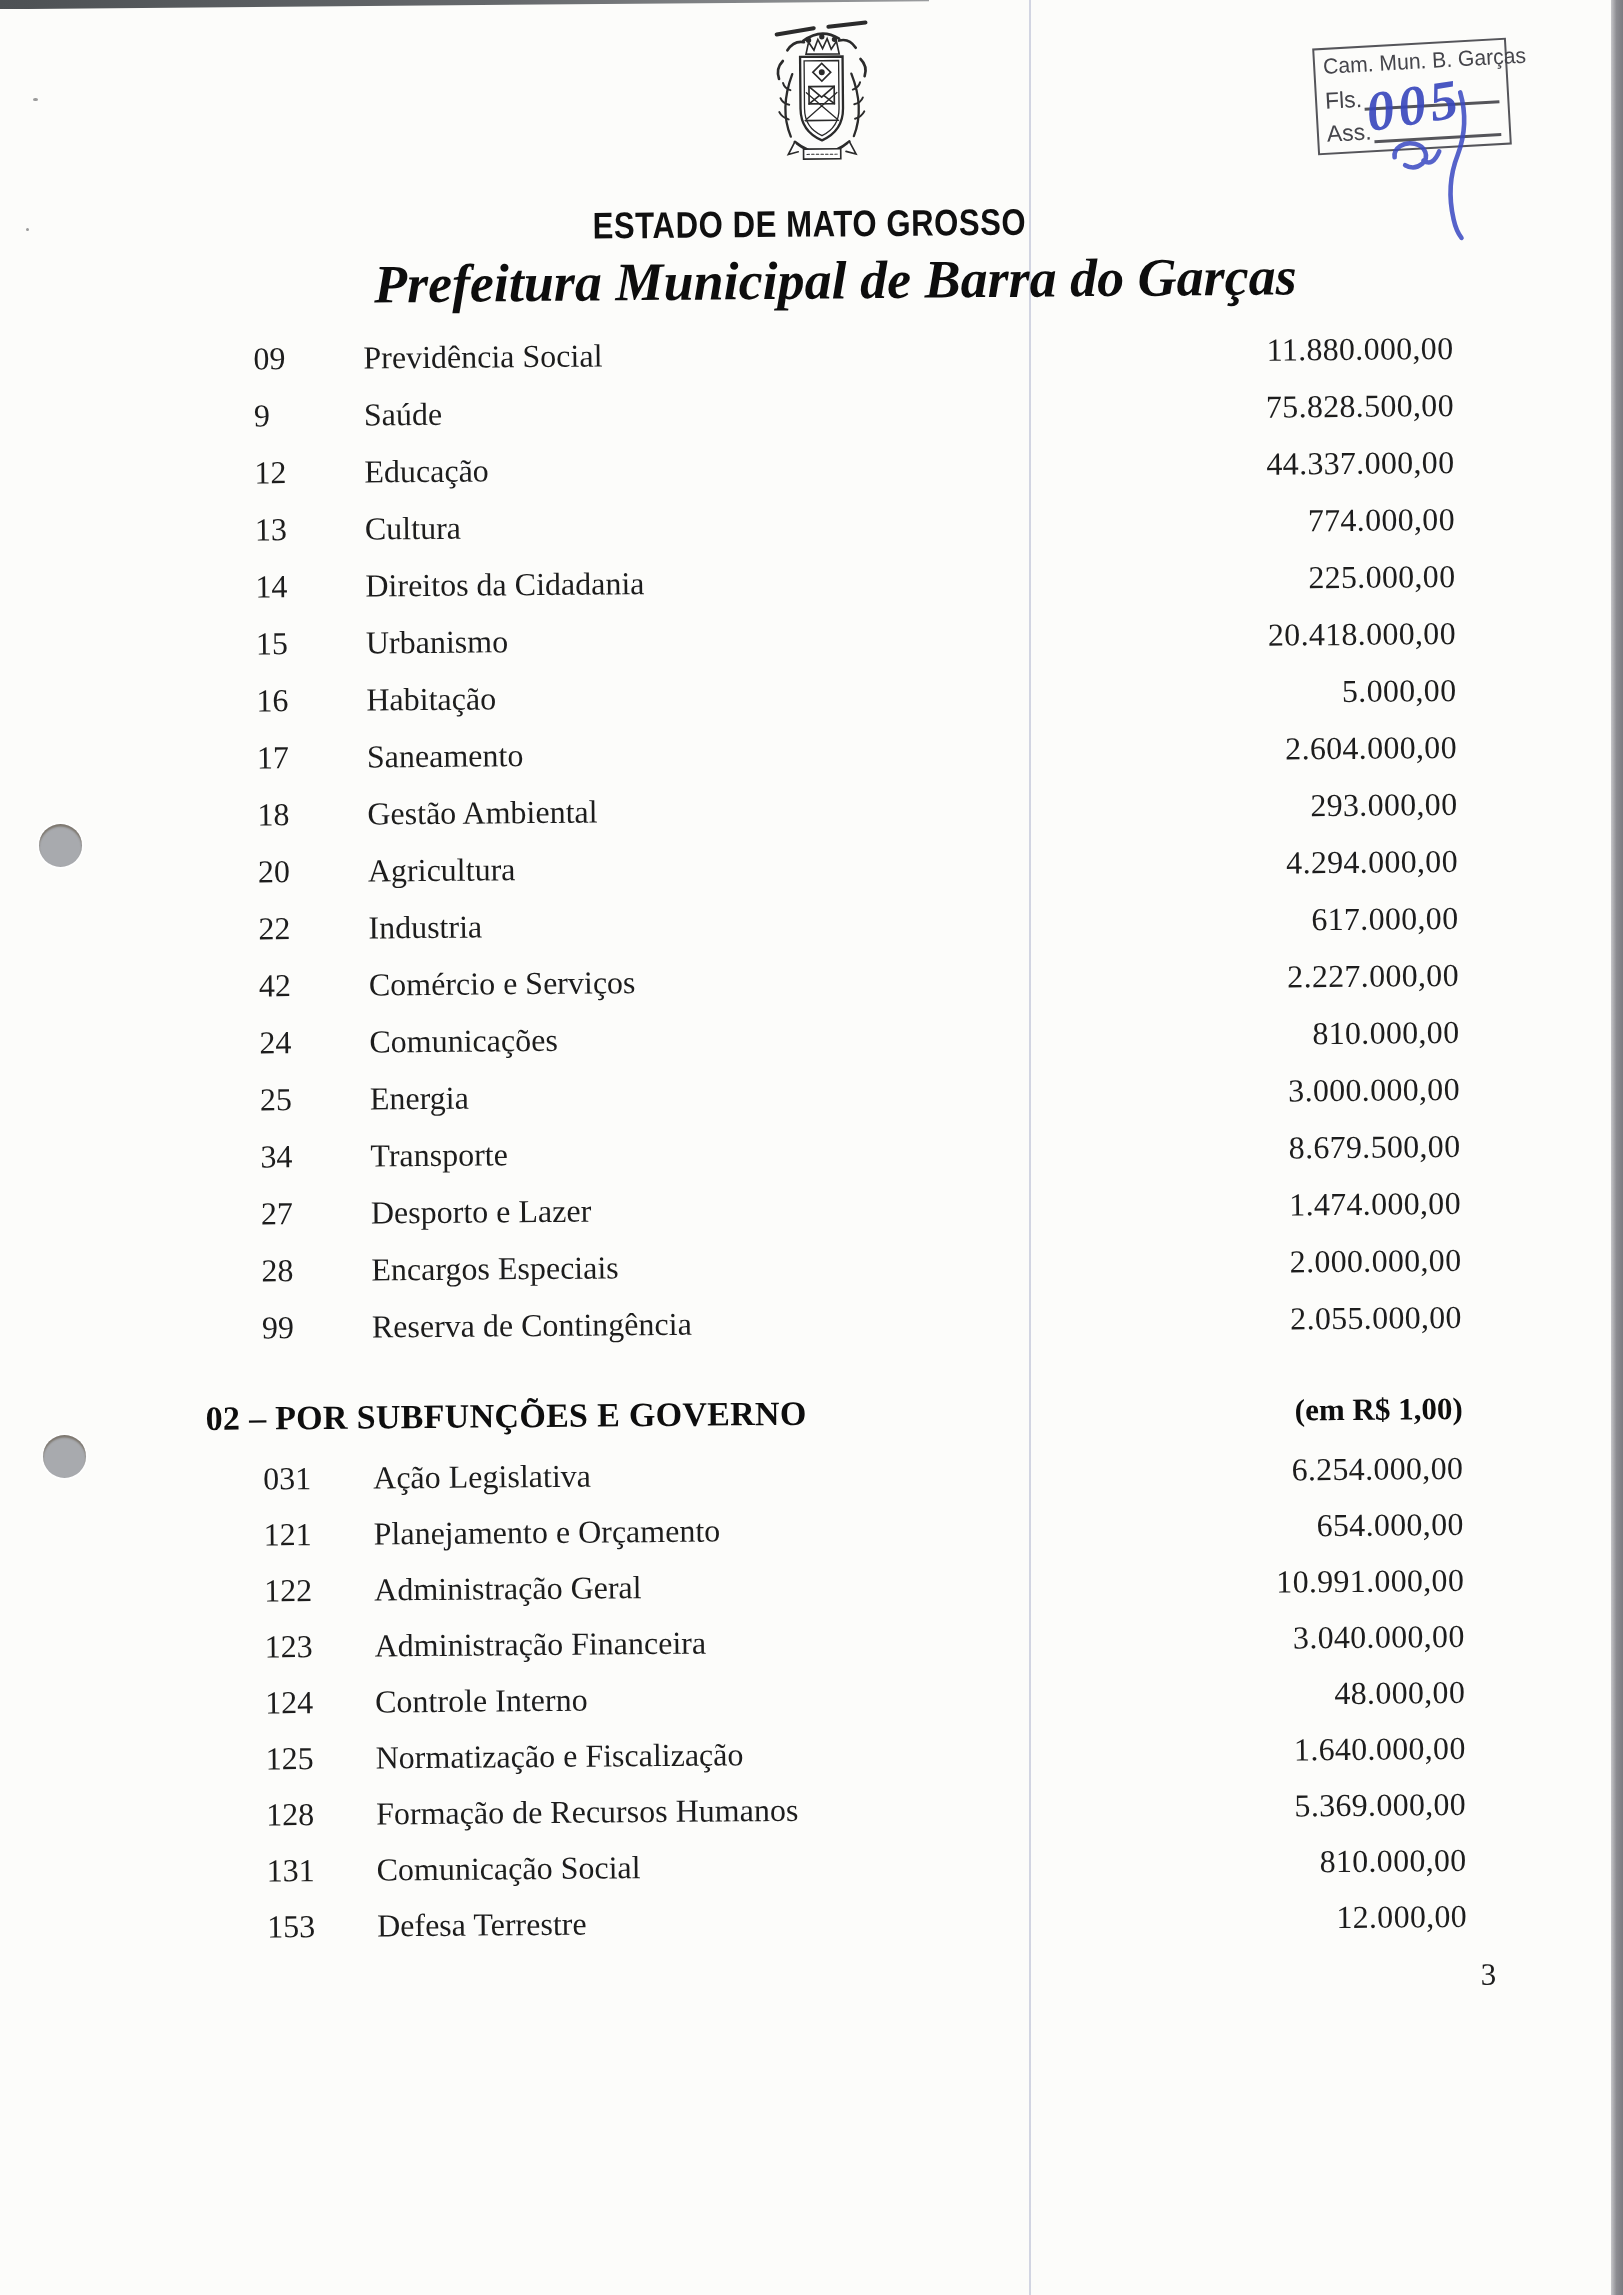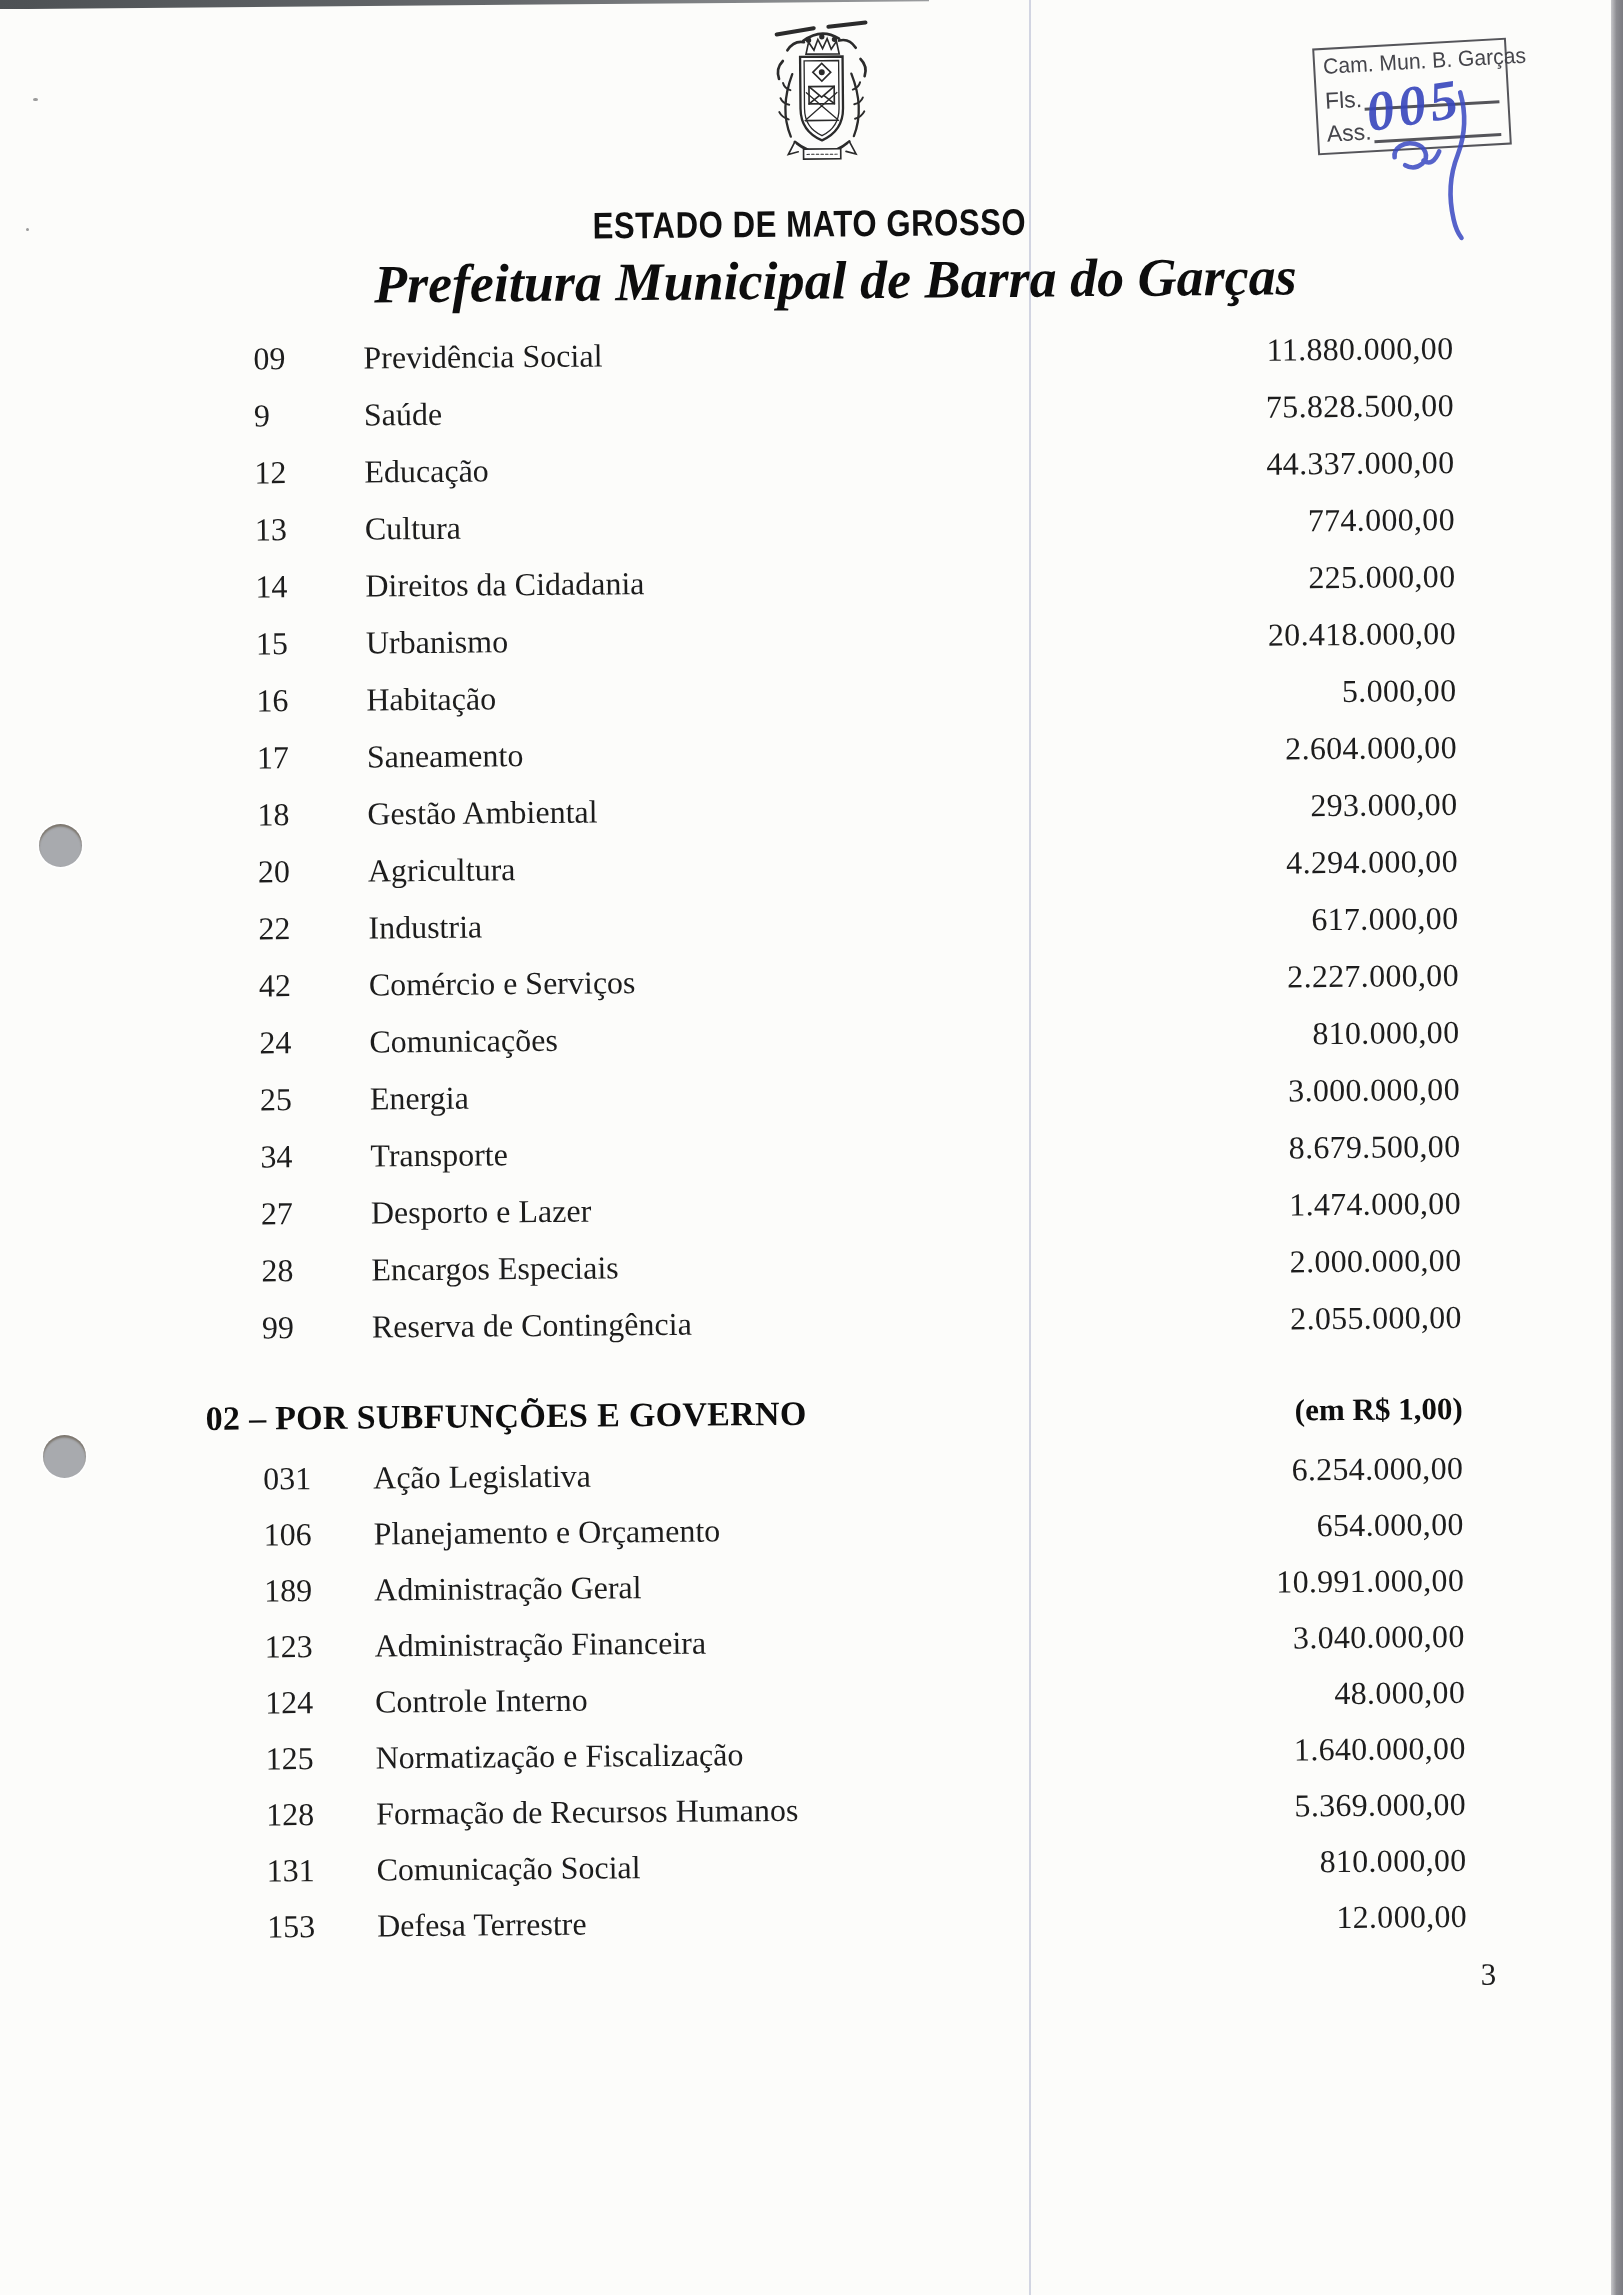--- a/index.html
+++ b/index.html
@@ -229,27 +229,27 @@
     </div>
 
     <div class="rows rows-s2">
   <div class="row">
     <span class="code">031</span>
     <span class="label">Ação Legislativa</span>
     <span class="value">6.254.000,00</span>
   </div>
 
   <div class="row">
-    <span class="code">106</span>
+    <span class="code">121</span>
     <span class="label">Planejamento e Orçamento</span>
     <span class="value">654.000,00</span>
   </div>
 
   <div class="row">
-    <span class="code">189</span>
+    <span class="code">122</span>
     <span class="label">Administração Geral</span>
     <span class="value">10.991.000,00</span>
   </div>
 
   <div class="row">
     <span class="code">123</span>
     <span class="label">Administração Financeira</span>
     <span class="value">3.040.000,00</span>
   </div>
 

